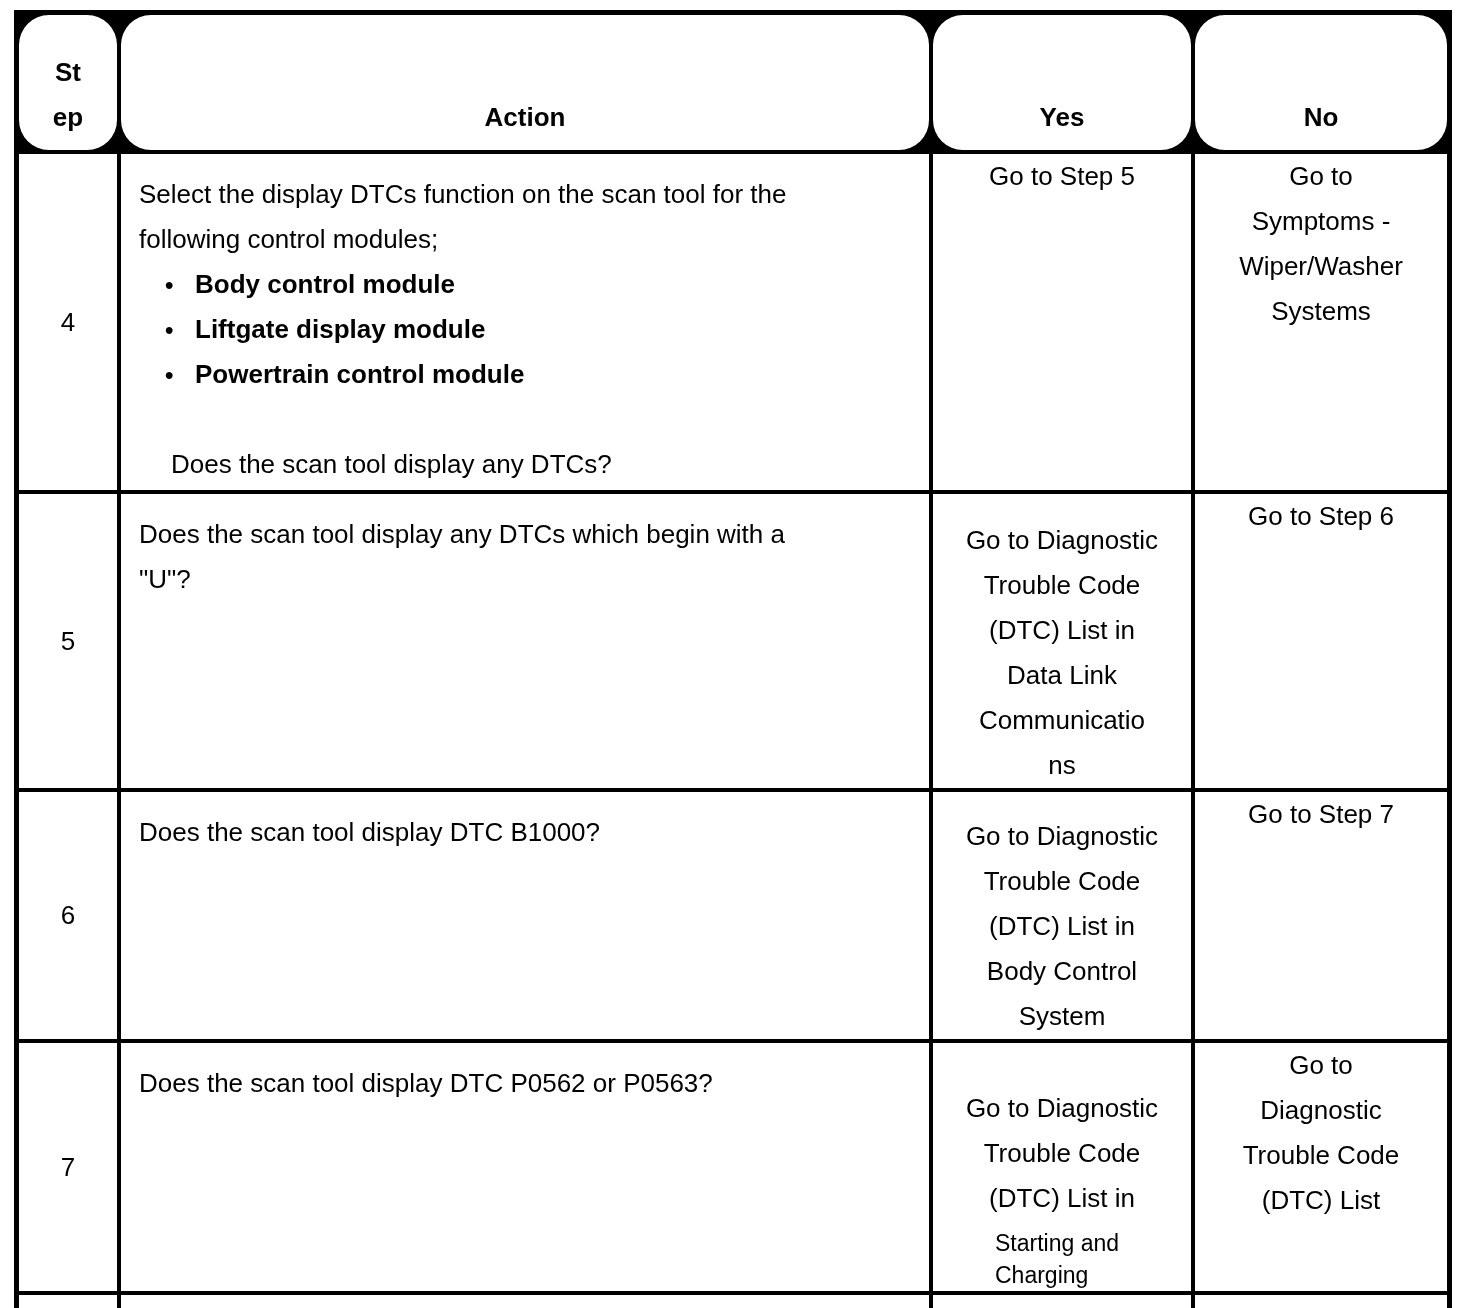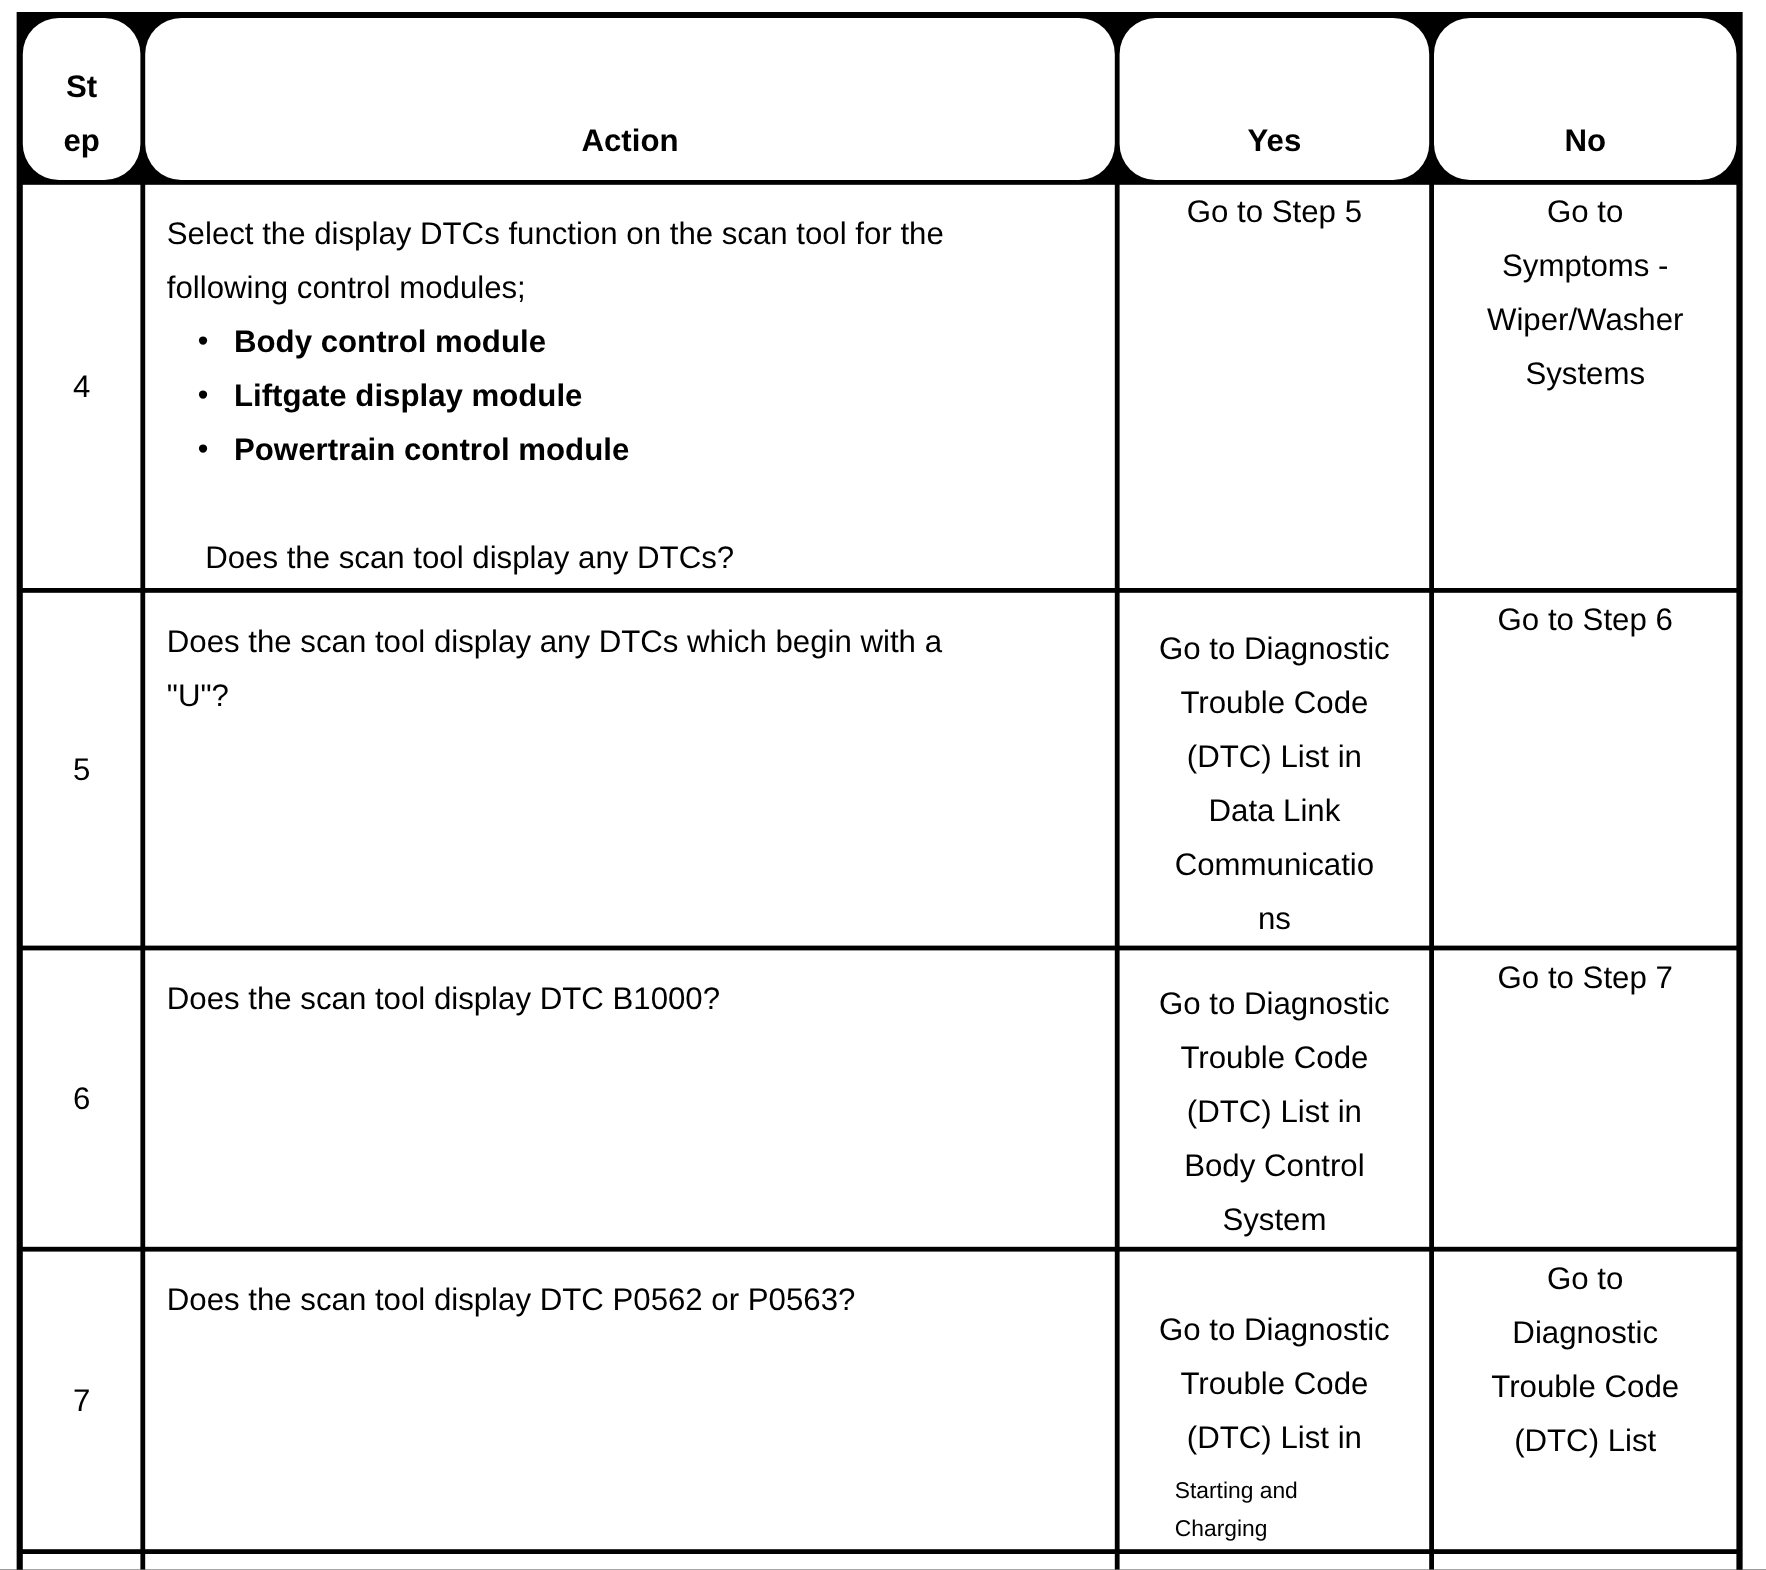--- a/index.html
+++ b/index.html
@@ -75,24 +75,24 @@
   }
   .question-after-gap { margin-top: 45px; margin-left: 32px; }
   .answer-cell {
     display: flex;
     flex-direction: column;
     text-align: center;
   }
   .v-top    { justify-content: flex-end; padding-top: 22px; }
   .v-bottom { justify-content: flex-start; padding-bottom: 20px; }
   .yes-sub {
-    font-size: 19px;
+    font-size: 23px;
     line-height: 32px;
     text-align: left;
-    padding-left: 46px;
+    padding-left: 62px;
     margin-top: 6px;
     white-space: pre-line;
   }
   .empty { min-height: 10px; }
 </style>
 </head>
 <body>
 
 <div class="dtc-table">
 

